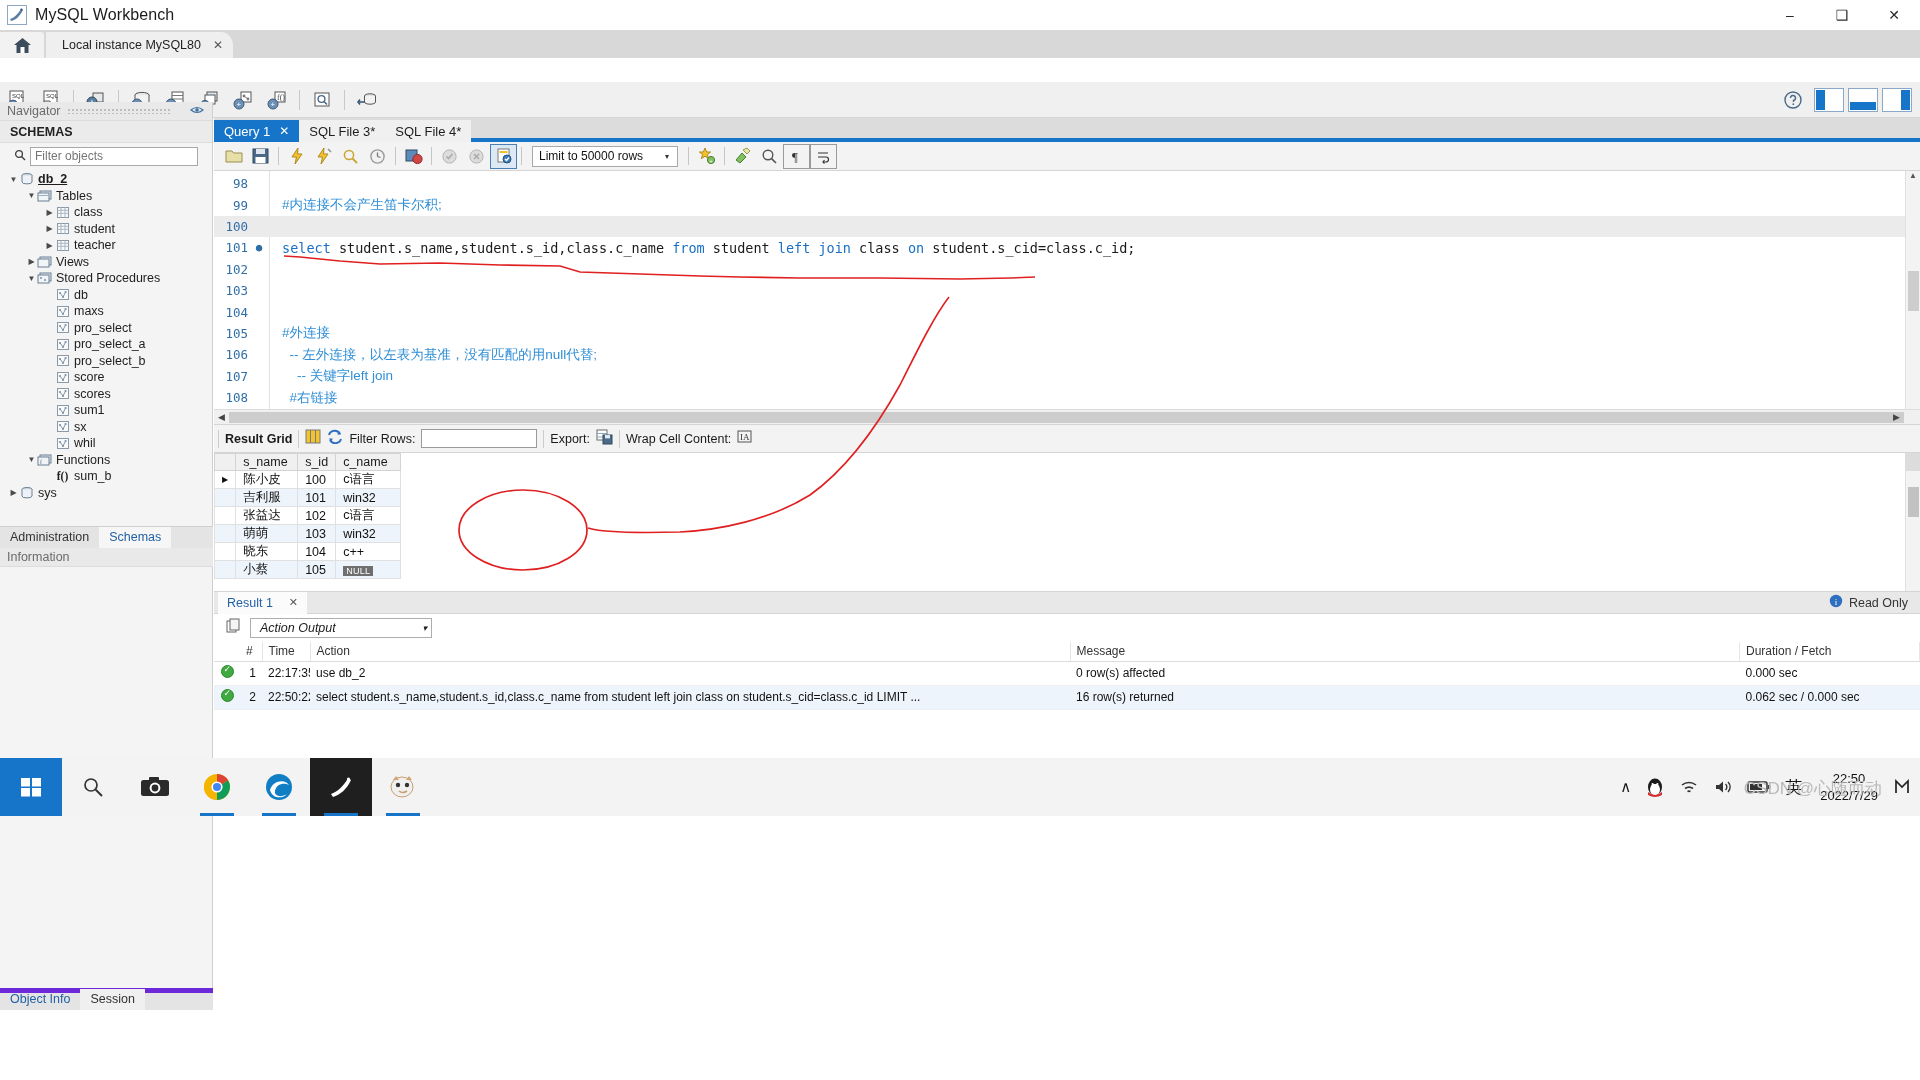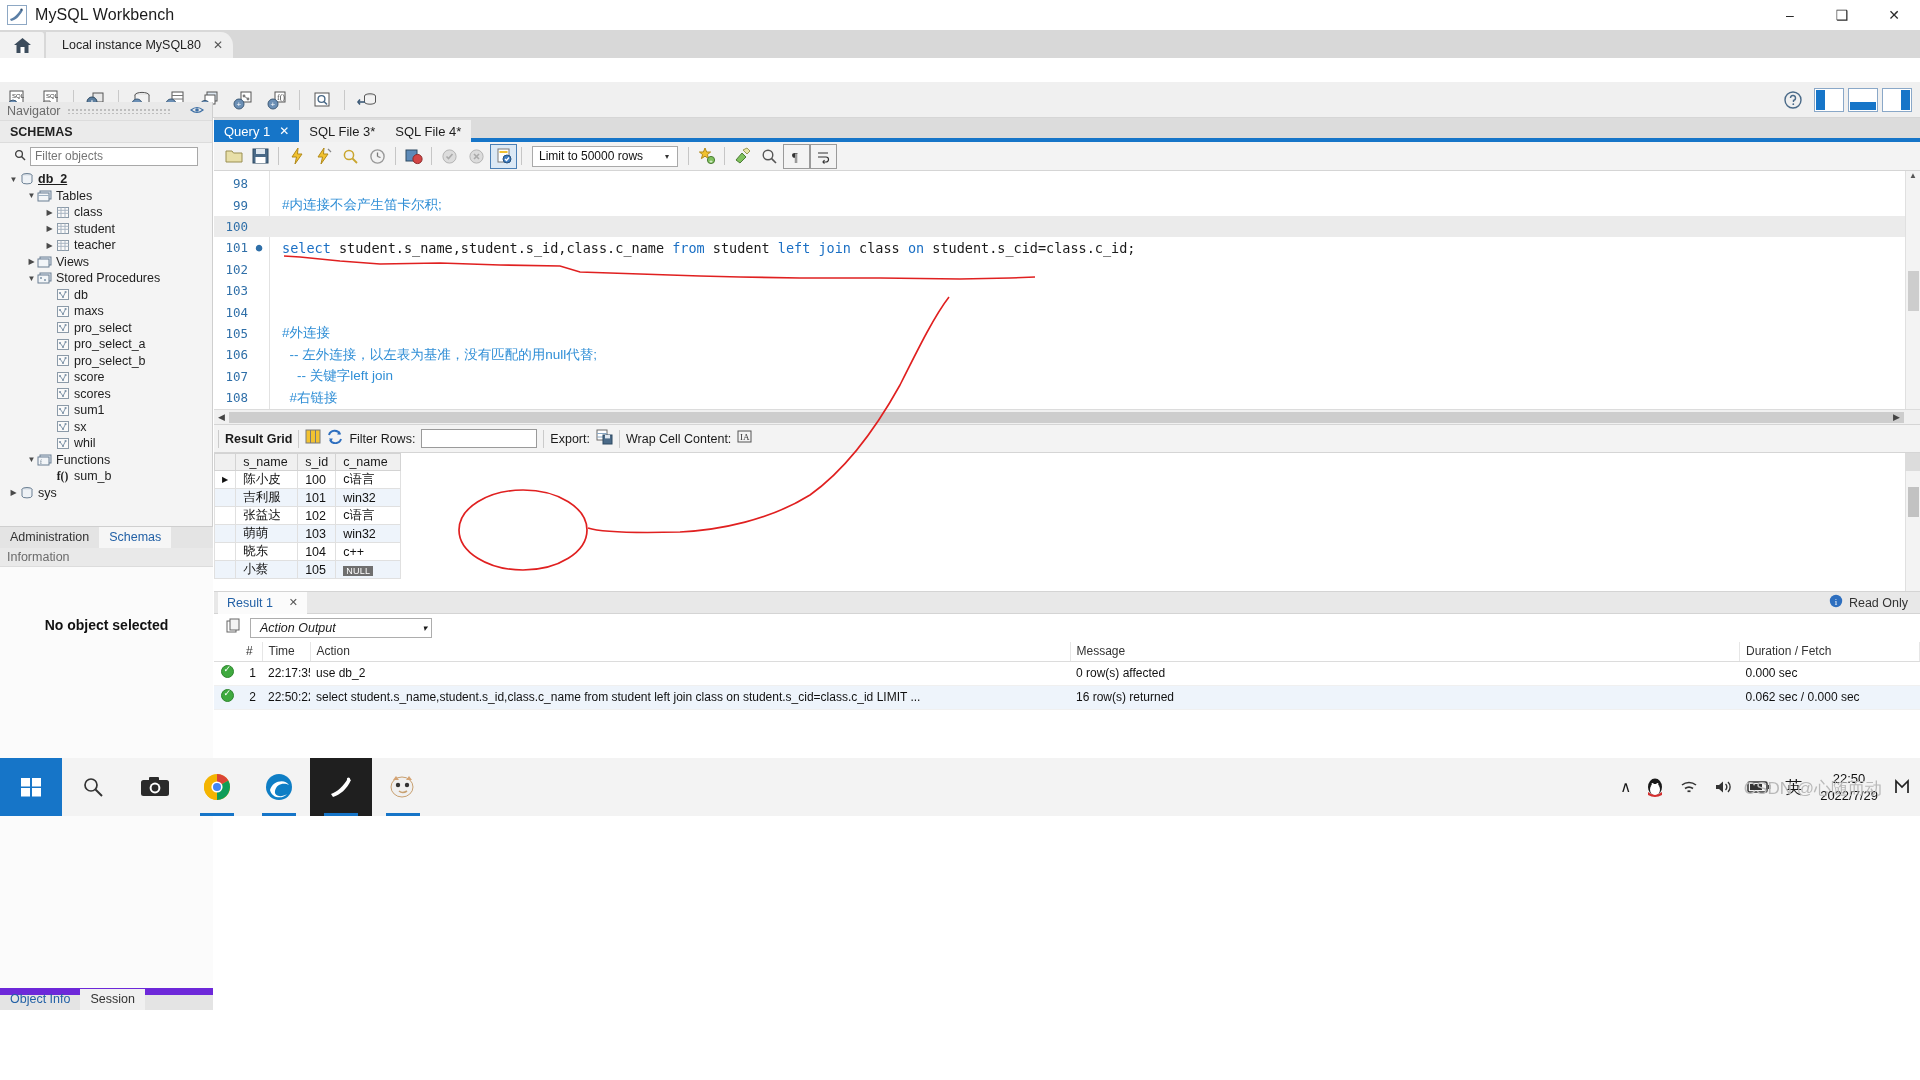--- a/index.html
+++ b/index.html
@@ -114,21 +114,21 @@
     position: absolute; top: 446px; left: 0; width: 213px; height: 19px;
     background: #e9e9e9; display: flex; align-items: center; padding-left: 7px;
     font-size: 12.5px; color: #6b6b6b; border-bottom: 1px solid #dcdcdc;
   }
   .info-body {
     position: absolute; top: 465px; left: 0; width: 213px; height: 421px; background: #fbfbfb;
   }
   .no-object { margin-top: 50px; text-align: center; font-size: 14px; font-weight: bold; color: #111; }
   .obj-tabs {
     position: absolute; top: 886px; left: 0; width: 213px; height: 22px;
-    background: #e4e4e4; display: flex; align-items: flex-end; border-top: 7px solid #6d28d9;
+    background: #e4e4e4; display: flex; align-items: flex-end; border-top: 5px solid #6d28d9;
   }
   .obj-tab { padding: 2px 10px; font-size: 12.5px; color: #2361a6; height: 21px; line-height: 17px; }
   .obj-tab.inactive { color: #333; background: #f0f0f0; }
 
   
   .editor-area { position: absolute; top: 118px; left: 214px; width: 1706px; height: 890px; background: #fff; }
 
   .qtabs { height: 24px; background: #dcdcdc; display: flex; align-items: flex-end; }
   .qtab {
     height: 22px; padding: 0 10px; display: flex; align-items: center; gap: 9px;
@@ -686,23 +686,20 @@
       </div>
 
     <div class="nav-tabs">
       <div class="nav-tab">Administration</div>
       <div class="nav-tab active">Schemas</div>
     </div>
 
     <div class="info-caption">
       <span>Information</span>
       <span class="dots"></span>
-    </div>
-    <div class="info-body">
-      <div class="no-object">No object selected</div>
     </div>
 
     <div class="obj-tabs">
       <div class="obj-tab">Object Info</div>
       <div class="obj-tab inactive">Session</div>
     </div>
   </div>
 
   <div class="editor-area">
 

